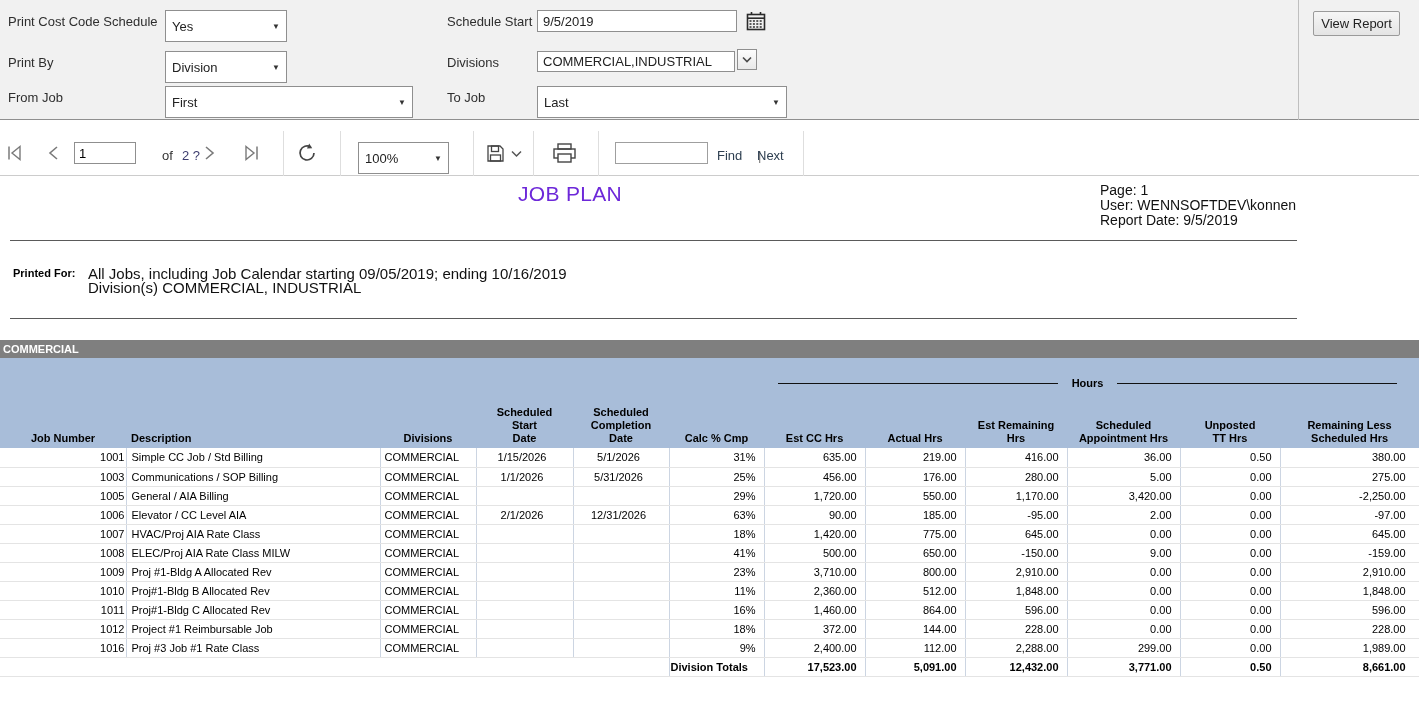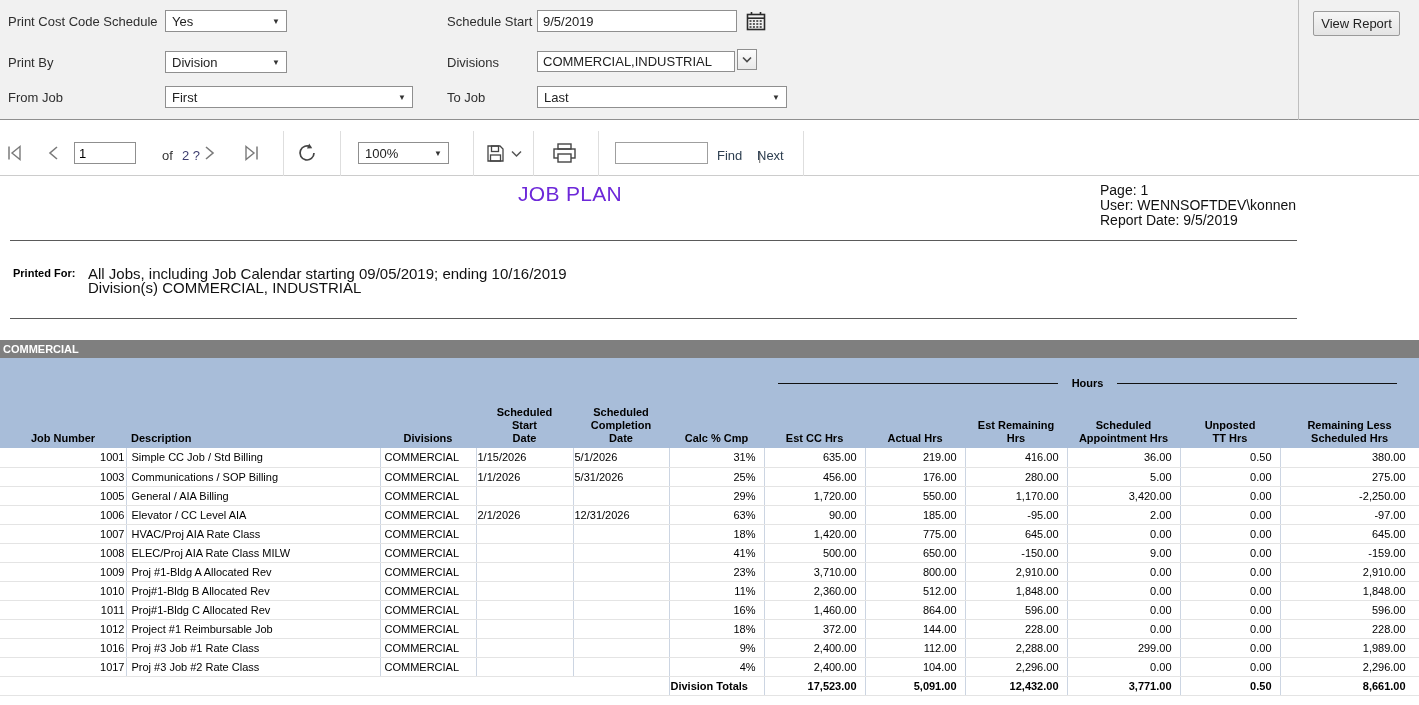--- a/index.html
+++ b/index.html
@@ -6,21 +6,21 @@
   html,body { margin:0; padding:0; }
   body {
     width:1419px; height:705px; position:relative; overflow:hidden;
     background:#fff; font-family:"Liberation Sans", sans-serif; color:#222;
   }
 
   
   .param-panel { position:absolute; left:0; top:0; width:1419px; height:120px;
     background:#f1f1f1; border-bottom:1px solid #8f8f8f; }
   .plabel { position:absolute; font-size:13px; color:#2e2e2e; white-space:nowrap; }
-  .sel { position:absolute; height:22px; background:#fff; border:1px solid #8f8f8f;
+  .sel { position:absolute; height:32px; background:#fff; border:1px solid #8f8f8f;
     font-size:13px; color:#222; display:flex; align-items:center; justify-content:space-between;
     padding:0 6px; cursor:default; }
   .sel .arr { font-size:8px; color:#333; margin-left:6px; }
   .tinput { position:absolute; height:22px; border:1px solid #8f8f8f; font-size:13px;
     color:#222; padding:0 5px; font-family:inherit; background:#fff; outline:none; }
   .icon-btn { position:absolute; background:transparent; border:none; padding:0; cursor:pointer; line-height:0; }
   .combo-btn { position:absolute; width:20px; height:21px; border:1px solid #8f8f8f;
     background:linear-gradient(#fdfdfd,#e9e9e9); display:flex; align-items:center; justify-content:center;
     cursor:pointer; padding:0; }
   .param-vdiv { position:absolute; left:1298px; top:0; height:120px; width:0; border-left:1px solid #bfbfbf; }
@@ -70,21 +70,21 @@
   tr.col-headers th { height:44px; vertical-align:bottom; padding-bottom:3px;
     white-space:pre-line; line-height:13px; font-size:11px; }
   tr.col-headers th.h1 { text-align:left; padding-left:5px; }
   tr.col-headers th:not(.h1) { text-align:center; }
 
   table.jobs tbody td { height:19px; border-right:1px solid #ccd5e2; border-bottom:1px solid #e4e4e4;
     overflow:hidden; white-space:nowrap; }
   td.c0 { text-align:right; padding-left:3px; }
   td.c1 { text-align:left; padding-left:5px; }
   td.c2 { text-align:left; padding-left:4px; }
-  td.c3, td.c4 { text-align:left; padding-right:6px; }
+  td.c3, td.c4 { text-align:center; padding-right:6px; }
   td.c5, td.c6, td.c7, td.c8, td.c9, td.c10 { text-align:right; padding-right:8px; }
   td.c11 { text-align:right; padding-right:13px; }
   tr.totals-row td { border:none; border-top:1px solid #8c8c8c; font-weight:bold; height:22px; }
   td.totals-label { text-align:right; padding-right:22px; font-weight:bold; }
 </style>
 </head>
 <body>
 
 <div class="param-panel">
   <div class="plabel" style="left:8px;top:14px">Print Cost Code Schedule</div>
@@ -438,34 +438,20 @@
           <td class="c3"></td>
           <td class="c4"></td>
           <td class="c5">9%</td>
           <td class="c6">2,400.00</td>
           <td class="c7">112.00</td>
           <td class="c8">2,288.00</td>
           <td class="c9">299.00</td>
           <td class="c10">0.00</td>
           <td class="c11">1,989.00</td>
         </tr>
-        <tr>
-          <td class="c0">1017</td>
-          <td class="c1">Proj #3 Job #2 Rate Class</td>
-          <td class="c2">COMMERCIAL</td>
-          <td class="c3"></td>
-          <td class="c4"></td>
-          <td class="c5">4%</td>
-          <td class="c6">2,400.00</td>
-          <td class="c7">104.00</td>
-          <td class="c8">2,296.00</td>
-          <td class="c9">0.00</td>
-          <td class="c10">0.00</td>
-          <td class="c11">2,296.00</td>
-        </tr>
         <tr class="totals-row">
           <td colspan="5"></td>
           <td class="totals-label">Division Totals</td>
           <td class="c6">17,523.00</td>
           <td class="c7">5,091.00</td>
           <td class="c8">12,432.00</td>
           <td class="c9">3,771.00</td>
           <td class="c10">0.50</td>
           <td class="c11">8,661.00</td>
         </tr>

